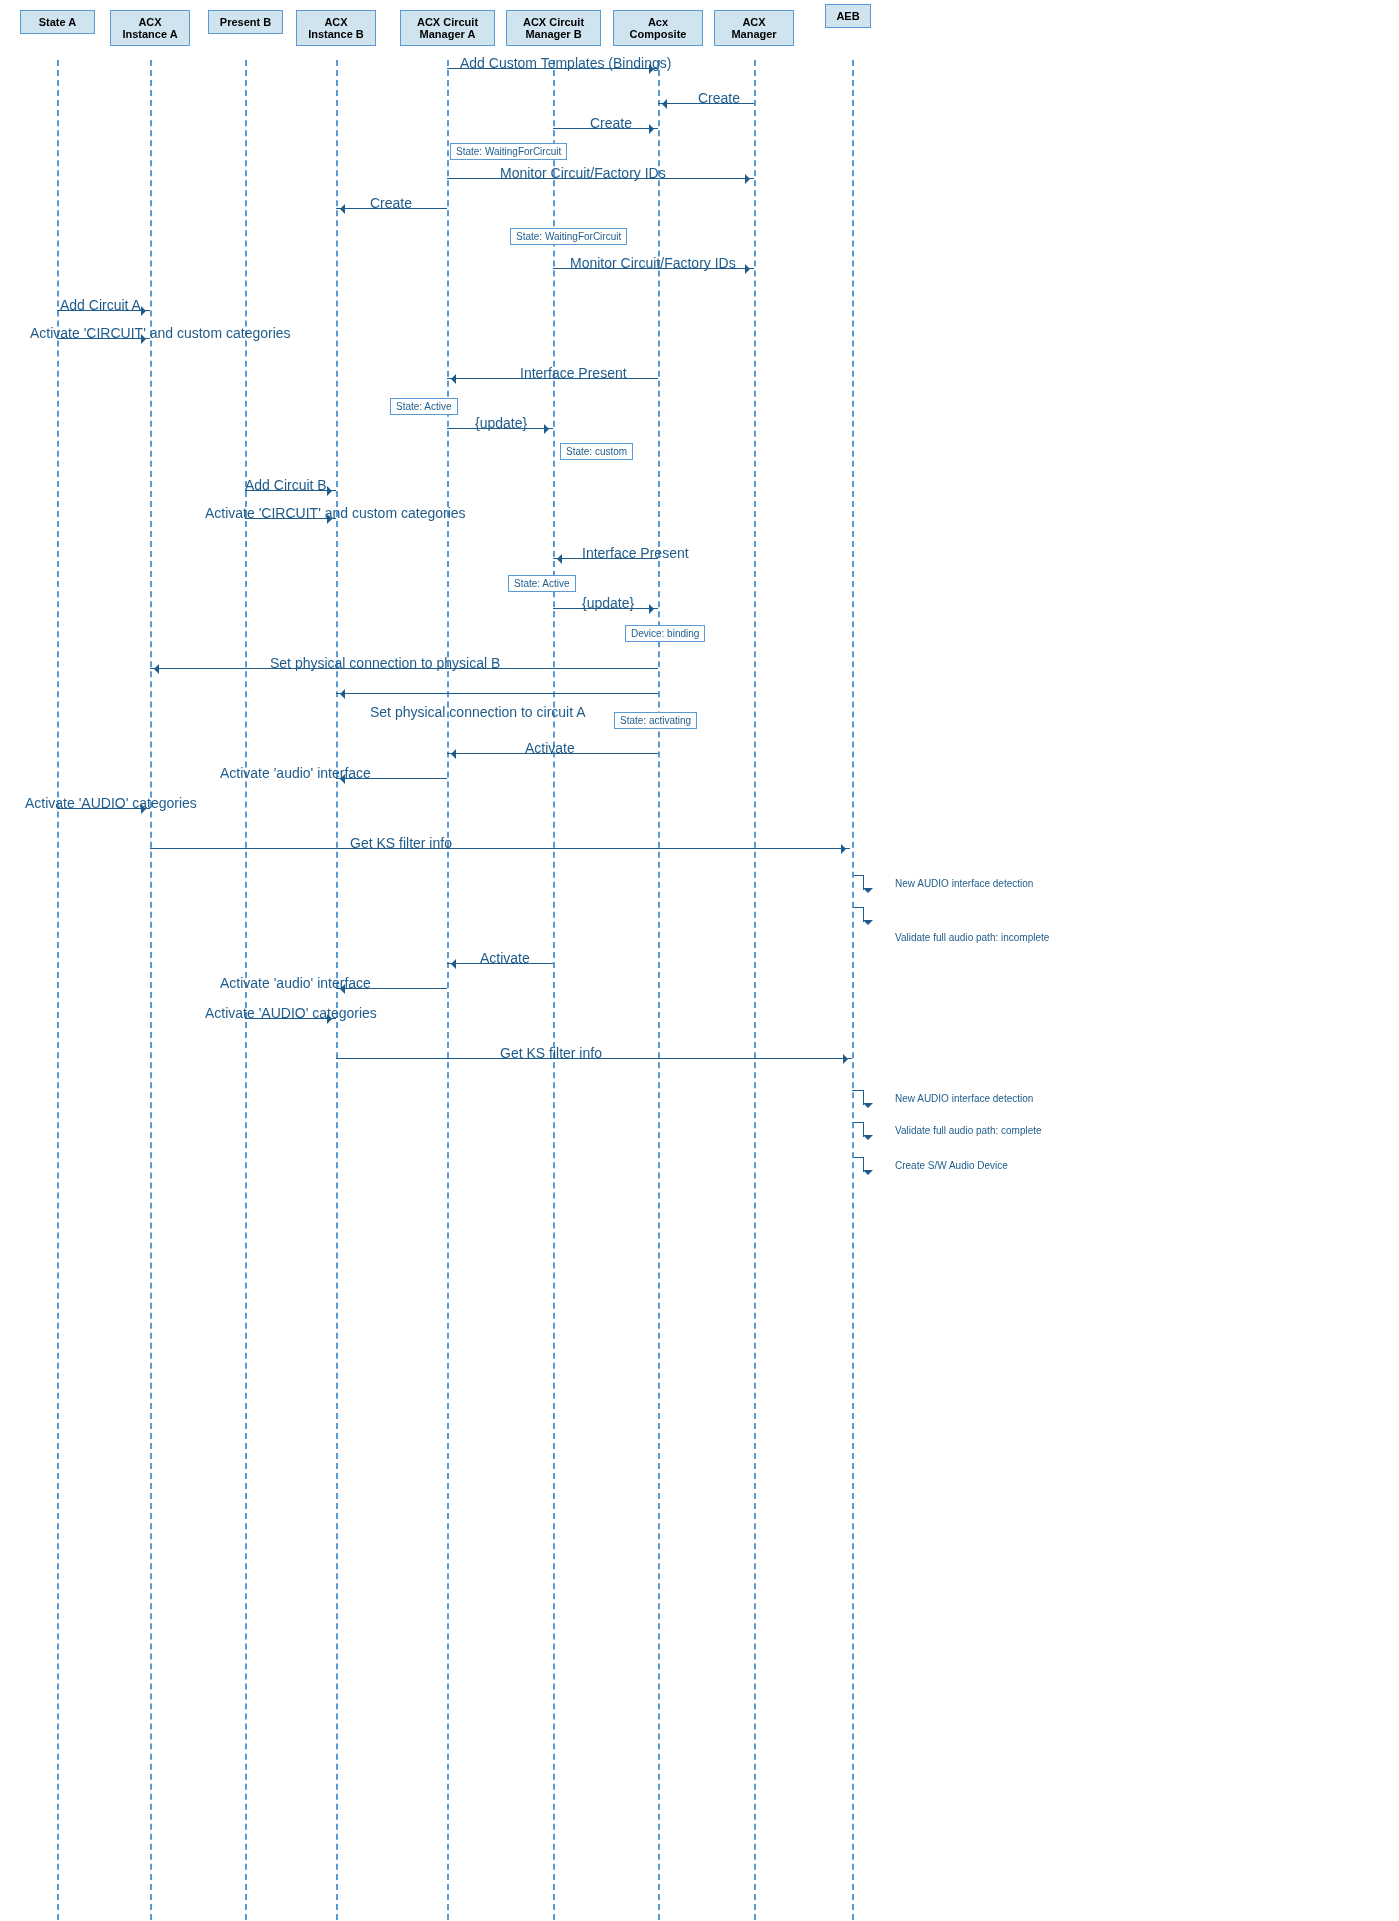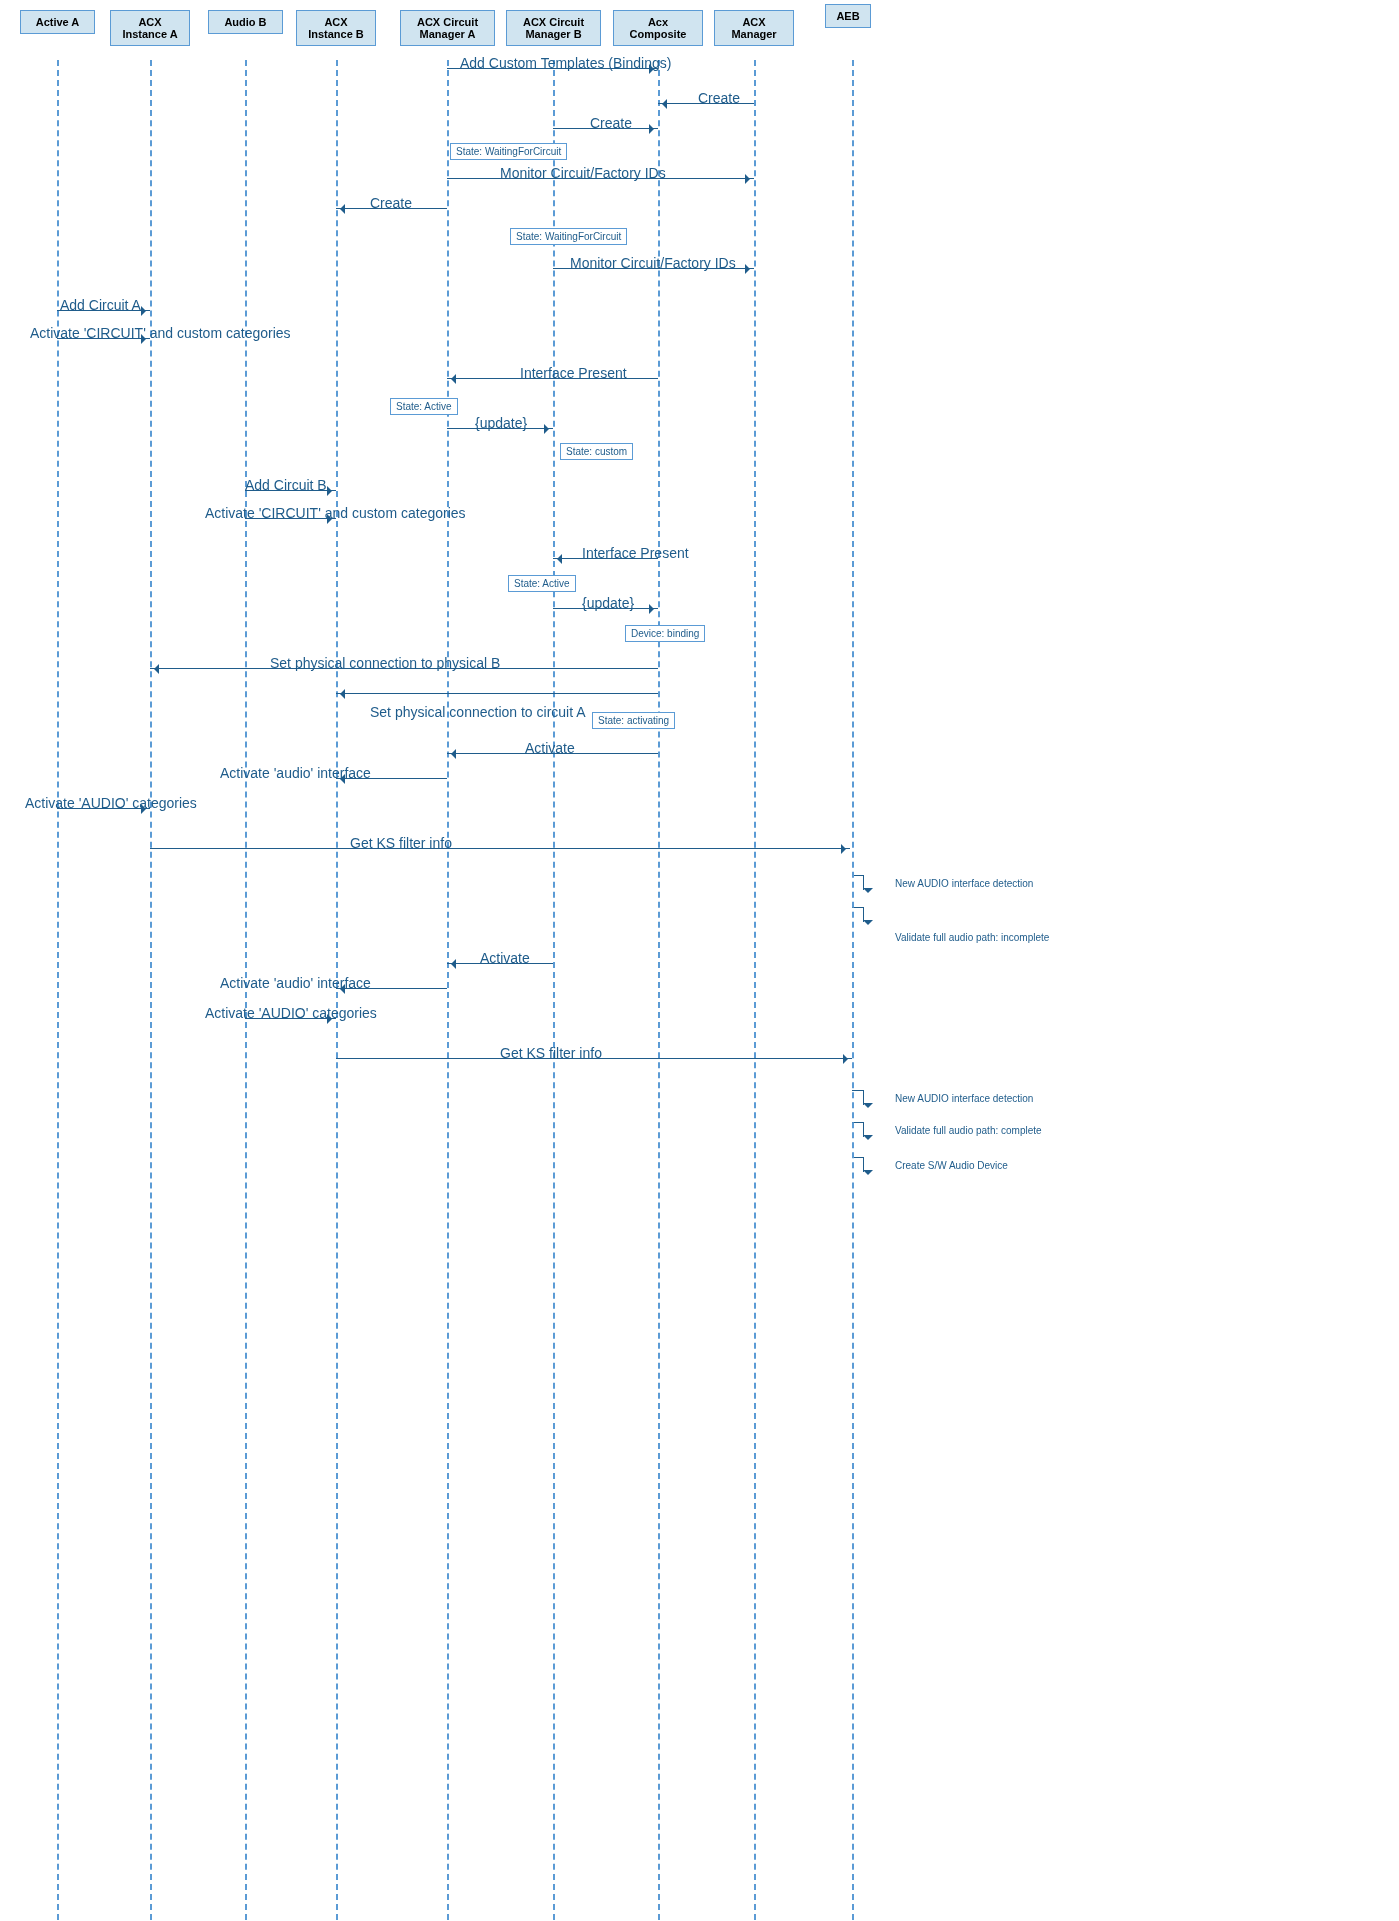--- a/index.html
+++ b/index.html
@@ -91,23 +91,23 @@
       white-space: nowrap;
       z-index: 6;
       padding-left: 25px;
     }
   </style>
 </head>
 <body>
 
 <div class="diagram-container">
 
-  <div class="participant-box" style="left:20px;width:75px;top:10px;">Active A</div>
+  <div class="participant-box" style="left:20px;width:75px;top:10px;">State A</div>
   <div class="participant-box" style="left:110px;width:80px;top:10px;">ACX<br>Instance A</div>
-  <div class="participant-box" style="left:208px;width:75px;top:10px;">Audio B</div>
+  <div class="participant-box" style="left:208px;width:75px;top:10px;">Present B</div>
   <div class="participant-box" style="left:296px;width:80px;top:10px;">ACX<br>Instance B</div>
   <div class="participant-box" style="left:400px;width:95px;top:10px;">ACX Circuit<br>Manager A</div>
   <div class="participant-box" style="left:506px;width:95px;top:10px;">ACX Circuit<br>Manager B</div>
   <div class="participant-box" style="left:613px;width:90px;top:10px;">Acx<br>Composite</div>
   <div class="participant-box" style="left:714px;width:80px;top:10px;">ACX<br>Manager</div>
   <div class="participant-box" style="left:825px;width:46px;top:4px;">AEB</div>
 
   <div class="lifeline" style="left:57px;height:1870px;"></div>
   <div class="lifeline" style="left:150px;height:1870px;"></div>
   <div class="lifeline" style="left:245px;height:1870px;"></div>
@@ -171,21 +171,21 @@
   <div class="msg-label" style="left:582px;top:595px;">{update}</div>
 
   <div class="state-box" style="left:625px;top:625px;">Device: binding</div>
 
   <div class="message left-arrow" style="left:150px;top:668px;width:508px;"></div>
   <div class="msg-label" style="left:270px;top:655px;">Set physical connection to physical B</div>
 
   <div class="message left-arrow" style="left:336px;top:693px;width:322px;"></div>
   <div class="msg-label" style="left:370px;top:704px;">Set physical connection to circuit A</div>
 
-  <div class="state-box" style="left:592px;top:712px;">State: activating</div>
+  <div class="state-box" style="left:614px;top:712px;">State: activating</div>
 
   <div class="message left-arrow" style="left:447px;top:753px;width:211px;"></div>
   <div class="msg-label" style="left:525px;top:740px;">Activate</div>
 
   <div class="message left-arrow" style="left:336px;top:778px;width:111px;"></div>
   <div class="msg-label" style="left:220px;top:765px;">Activate 'audio' interface</div>
 
   <div class="message" style="left:57px;top:808px;width:93px;"></div>
   <div class="msg-label" style="left:25px;top:795px;">Activate 'AUDIO' categories</div>
 

